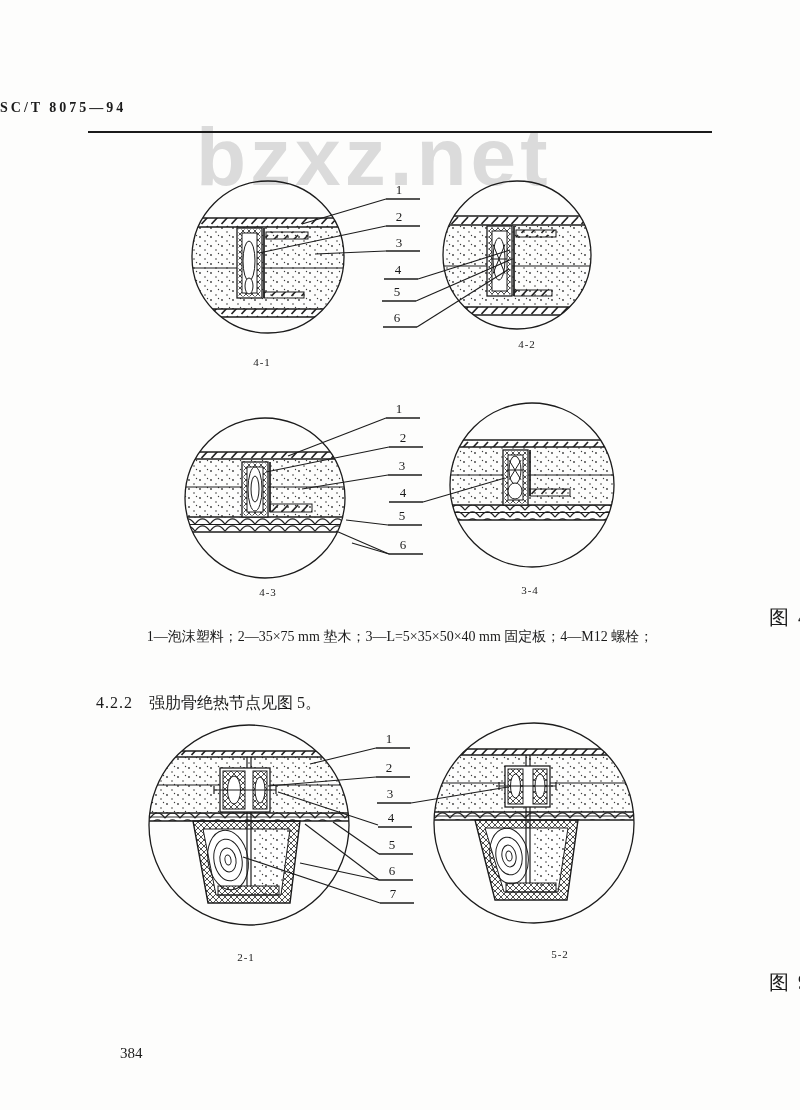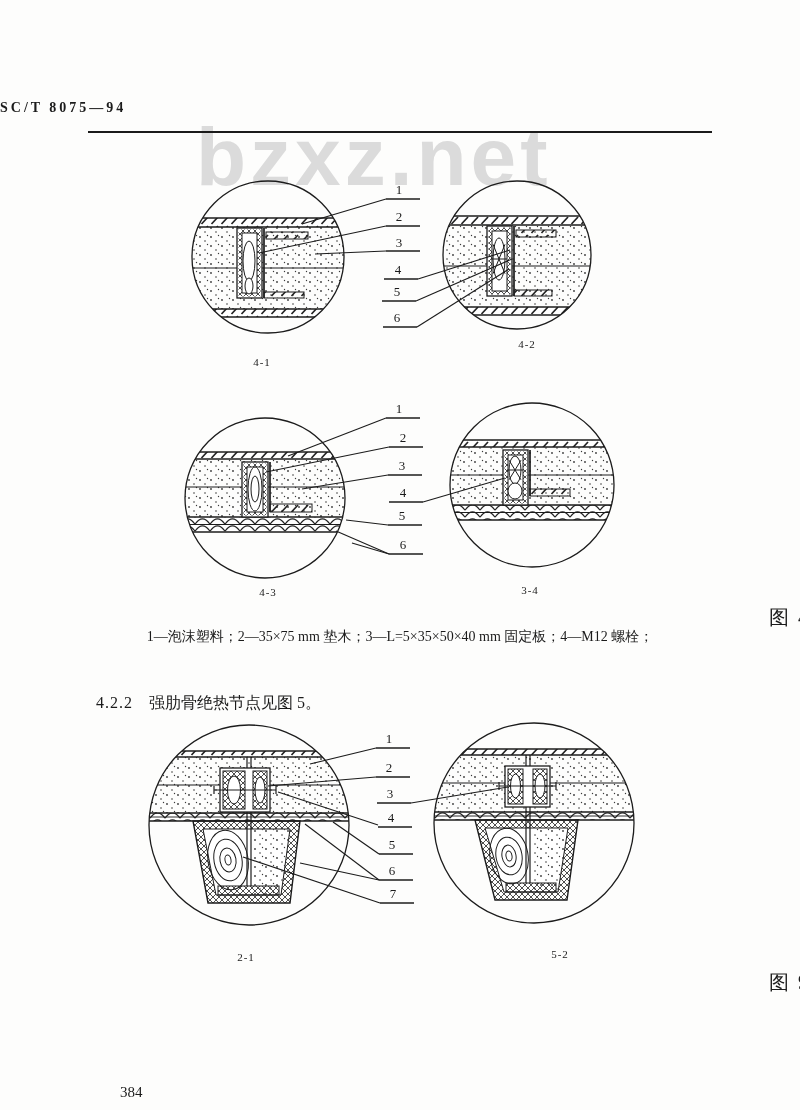--- a/index.html
+++ b/index.html
@@ -29,21 +29,21 @@
     font-size:11px;letter-spacing:1px;line-height:1;
   }
   .figcap{position:absolute;left:10px;width:100%;text-align:right;font-size:20px;letter-spacing:2px;line-height:1;}
   .cap4{top:607px;}
   .cap5{top:972px;}
   .legend{position:absolute;left:0;width:100%;text-align:center;font-size:14px;line-height:1;}
   .leg1{top:630px;}
   .leg2{top:654px;}
   .section{position:absolute;left:96px;top:671px;font-size:16px;line-height:1.2;margin-top:22px;}
   .section .num{margin-right:16px;letter-spacing:1px;}
-  .pagenum{position:absolute;left:120px;top:1084px;font-size:15px;}
+  .pagenum{position:absolute;left:120px;top:1045px;font-size:15px;}
 </style>
 </head>
 <body>
 
 <div class="page">
 
   <div class="watermark">bzxz.net</div>
 
   <svg id="lineart" class="lineart" width="800" height="1110" viewBox="0 0 800 1110">
     <defs>

